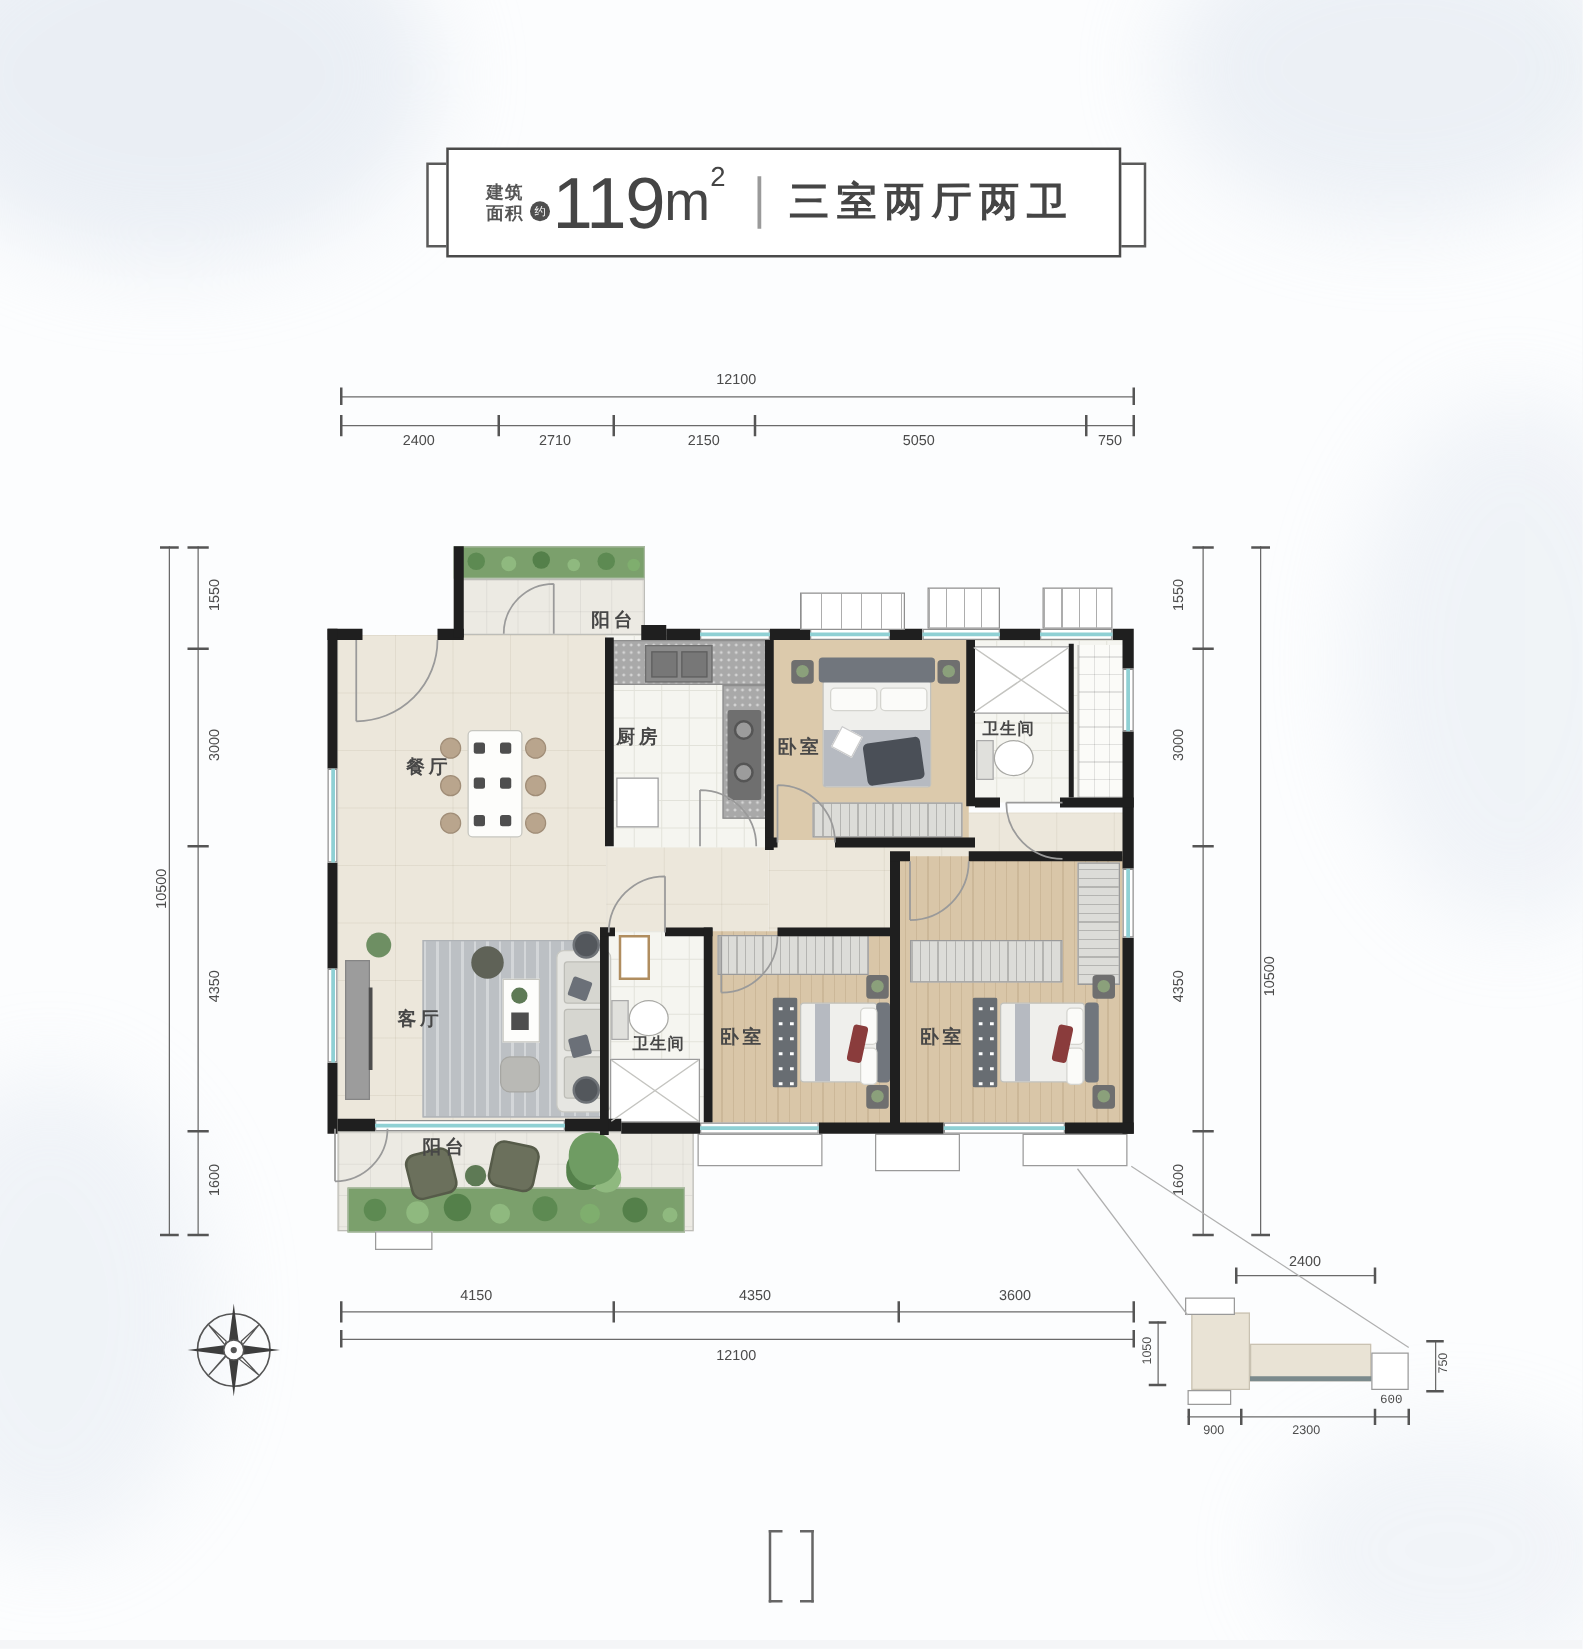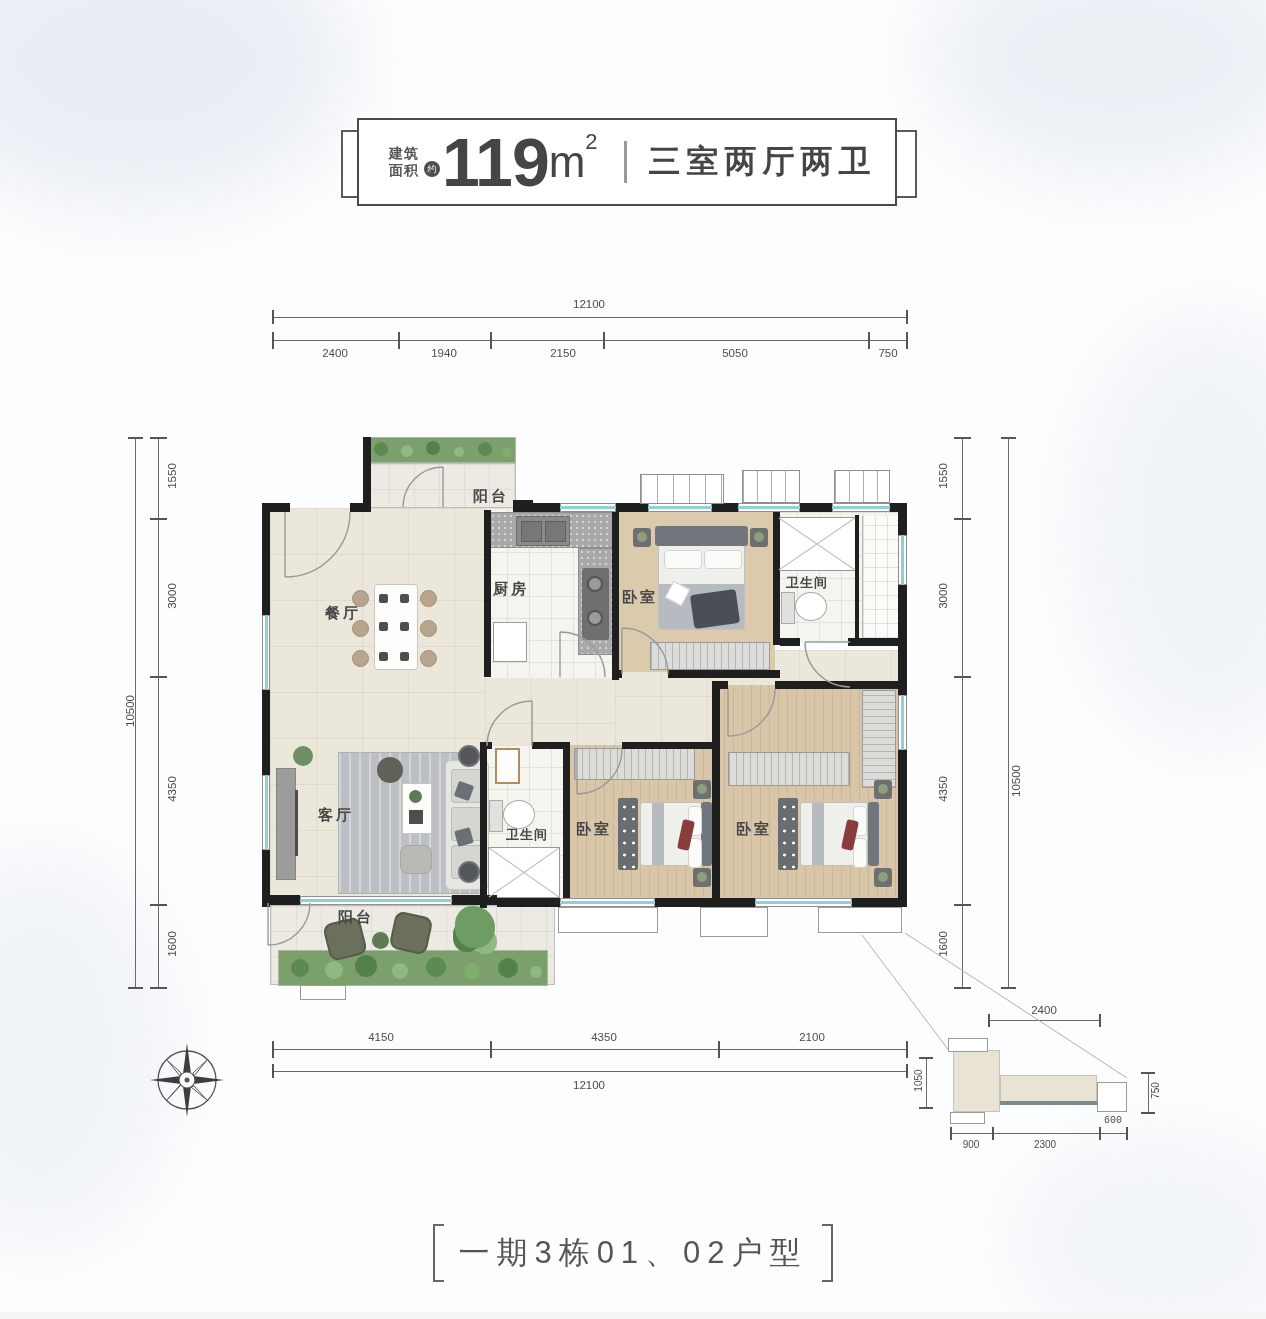--- a/index.html
+++ b/index.html
@@ -6,21 +6,21 @@
   #stage{position:relative;width:1266px;height:1312px;background:#fcfdfe;overflow:hidden;
          font-family:"Liberation Sans",sans-serif;color:#444;}
   .blob{position:absolute;border-radius:50%;filter:blur(34px);background:#d9e1ec;}
   
   .tab{position:absolute;background:#fff;border:2px solid #5a5a5a;}
   #titlebox{position:absolute;left:357px;top:118px;width:540px;height:88px;background:#fff;
             border:2.5px solid #4a4a4a;display:flex;align-items:center;padding-left:30px;box-sizing:border-box;}
   .area-pre{font-size:14px;font-weight:700;color:#555;line-height:1.25;letter-spacing:1px;}
   .approx{width:16px;height:16px;border-radius:50%;background:#4f4f4f;color:#fff;font-size:9px;
           line-height:16px;text-align:center;margin:14px 2px 0 5px;}
-  .bignum{font-size:68px;font-weight:700;color:#454545;letter-spacing:-1px;text-align:right;}
+  .bignum{font-size:58px;font-weight:400;color:#454545;letter-spacing:-1px;text-align:right;}
   .unit{font-size:44px;font-weight:500;color:#454545;}
   .sup{font-size:22px;font-weight:500;color:#454545;position:relative;top:-20px;}
   .vsep{width:3px;height:42px;background:#9a9a9a;margin:0 22px 0 26px;}
   .typetxt{font-size:32px;font-weight:600;color:#454545;letter-spacing:6px;white-space:nowrap;}
   #watermark{position:absolute;left:433px;top:196px;width:400px;text-align:center;
              font-family:"DejaVu Serif",serif;font-style:italic;font-size:30px;color:#d7ccba;opacity:.9;letter-spacing:2px;}
   
   .dline{position:absolute;background:#6a6a6a;}
   .tick{position:absolute;background:#555;}
   .dim{position:absolute;font-size:11.5px;color:#4c4c4c;white-space:nowrap;text-align:center;}
@@ -94,21 +94,21 @@
   <div class="tick" style="left:906px;top:310px;width:1.5px;height:14px;"></div>
   <div class="dim" style="left:529px;top:298px;width:120px;">12100</div>
   <div class="dline" style="left:272px;top:340px;width:635px;height:1px;"></div>
   <div class="tick" style="left:272px;top:332px;width:1.5px;height:17px;"></div>
   <div class="tick" style="left:398px;top:332px;width:1.5px;height:17px;"></div>
   <div class="tick" style="left:490px;top:332px;width:1.5px;height:17px;"></div>
   <div class="tick" style="left:603px;top:332px;width:1.5px;height:17px;"></div>
   <div class="tick" style="left:868px;top:332px;width:1.5px;height:17px;"></div>
   <div class="tick" style="left:906px;top:332px;width:1.5px;height:17px;"></div>
   <div class="dim" style="left:305px;top:347px;width:60px;">2400</div>
-  <div class="dim" style="left:414px;top:347px;width:60px;">1940</div>
+  <div class="dim" style="left:414px;top:347px;width:60px;">2710</div>
   <div class="dim" style="left:533px;top:347px;width:60px;">2150</div>
   <div class="dim" style="left:705px;top:347px;width:60px;">5050</div>
   <div class="dim" style="left:858px;top:347px;width:60px;">750</div>
 
   <div class="dline" style="left:135px;top:437px;width:1px;height:551px;"></div>
   <div class="tick" style="left:128px;top:437px;width:15px;height:1.5px;"></div>
   <div class="tick" style="left:128px;top:987px;width:15px;height:1.5px;"></div>
   <div class="dim rot" style="left:100px;top:705px;width:60px;">10500</div>
   <div class="dline" style="left:158px;top:437px;width:1px;height:551px;"></div>
   <div class="tick" style="left:150px;top:437px;width:17px;height:1.5px;"></div>
@@ -136,21 +136,21 @@
   <div class="tick" style="left:1001px;top:987px;width:15px;height:1.5px;"></div>
   <div class="dim rot" style="left:986px;top:775px;width:60px;">10500</div>
 
   <div class="dline" style="left:272px;top:1049px;width:635px;height:1px;"></div>
   <div class="tick" style="left:272px;top:1041px;width:1.5px;height:17px;"></div>
   <div class="tick" style="left:490px;top:1041px;width:1.5px;height:17px;"></div>
   <div class="tick" style="left:718px;top:1041px;width:1.5px;height:17px;"></div>
   <div class="tick" style="left:906px;top:1041px;width:1.5px;height:17px;"></div>
   <div class="dim" style="left:351px;top:1031px;width:60px;">4150</div>
   <div class="dim" style="left:574px;top:1031px;width:60px;">4350</div>
-  <div class="dim" style="left:782px;top:1031px;width:60px;">2100</div>
+  <div class="dim" style="left:782px;top:1031px;width:60px;">3600</div>
   <div class="dline" style="left:272px;top:1071px;width:635px;height:1px;"></div>
   <div class="tick" style="left:272px;top:1064px;width:1.5px;height:14px;"></div>
   <div class="tick" style="left:906px;top:1064px;width:1.5px;height:14px;"></div>
   <div class="dim" style="left:529px;top:1079px;width:120px;">12100</div>
 
   <div class="f cream" style="left:270px;top:508px;width:215px;height:399px;"></div>
   <div class="f cream" style="left:485px;top:677px;width:130px;height:72px;"></div>
   <div class="f cream" style="left:615px;top:650px;width:290px;height:100px;"></div>
   <div class="f tile" style="left:485px;top:508px;width:130px;height:170px;"></div>
   <div class="f wood" style="left:615px;top:512px;width:160px;height:160px;background:#dccaac;"></div>
@@ -405,17 +405,16 @@
   <div class="tick" style="left:950px;top:1127px;width:1.5px;height:13px;"></div>
   <div class="tick" style="left:992px;top:1127px;width:1.5px;height:13px;"></div>
   <div class="tick" style="left:1099px;top:1127px;width:1.5px;height:13px;"></div>
   <div class="tick" style="left:1126px;top:1127px;width:1.5px;height:13px;"></div>
   <div class="dim" style="left:941px;top:1139px;width:60px;font-size:10px;">900</div>
   <div class="dim" style="left:1015px;top:1139px;width:60px;font-size:10px;">2300</div>
   <div class="dim" style="left:1083px;top:1115px;width:60px;font-size:10px;font-family:Liberation Mono, monospace;">600</div>
 
   <div class="caption-wrap">
     <div class="bracket l"></div>
-    <div class="caption">一期3栋01、02户型</div>
     <div class="bracket r"></div>
   </div>
 
 </div>
 
 </body></html>

